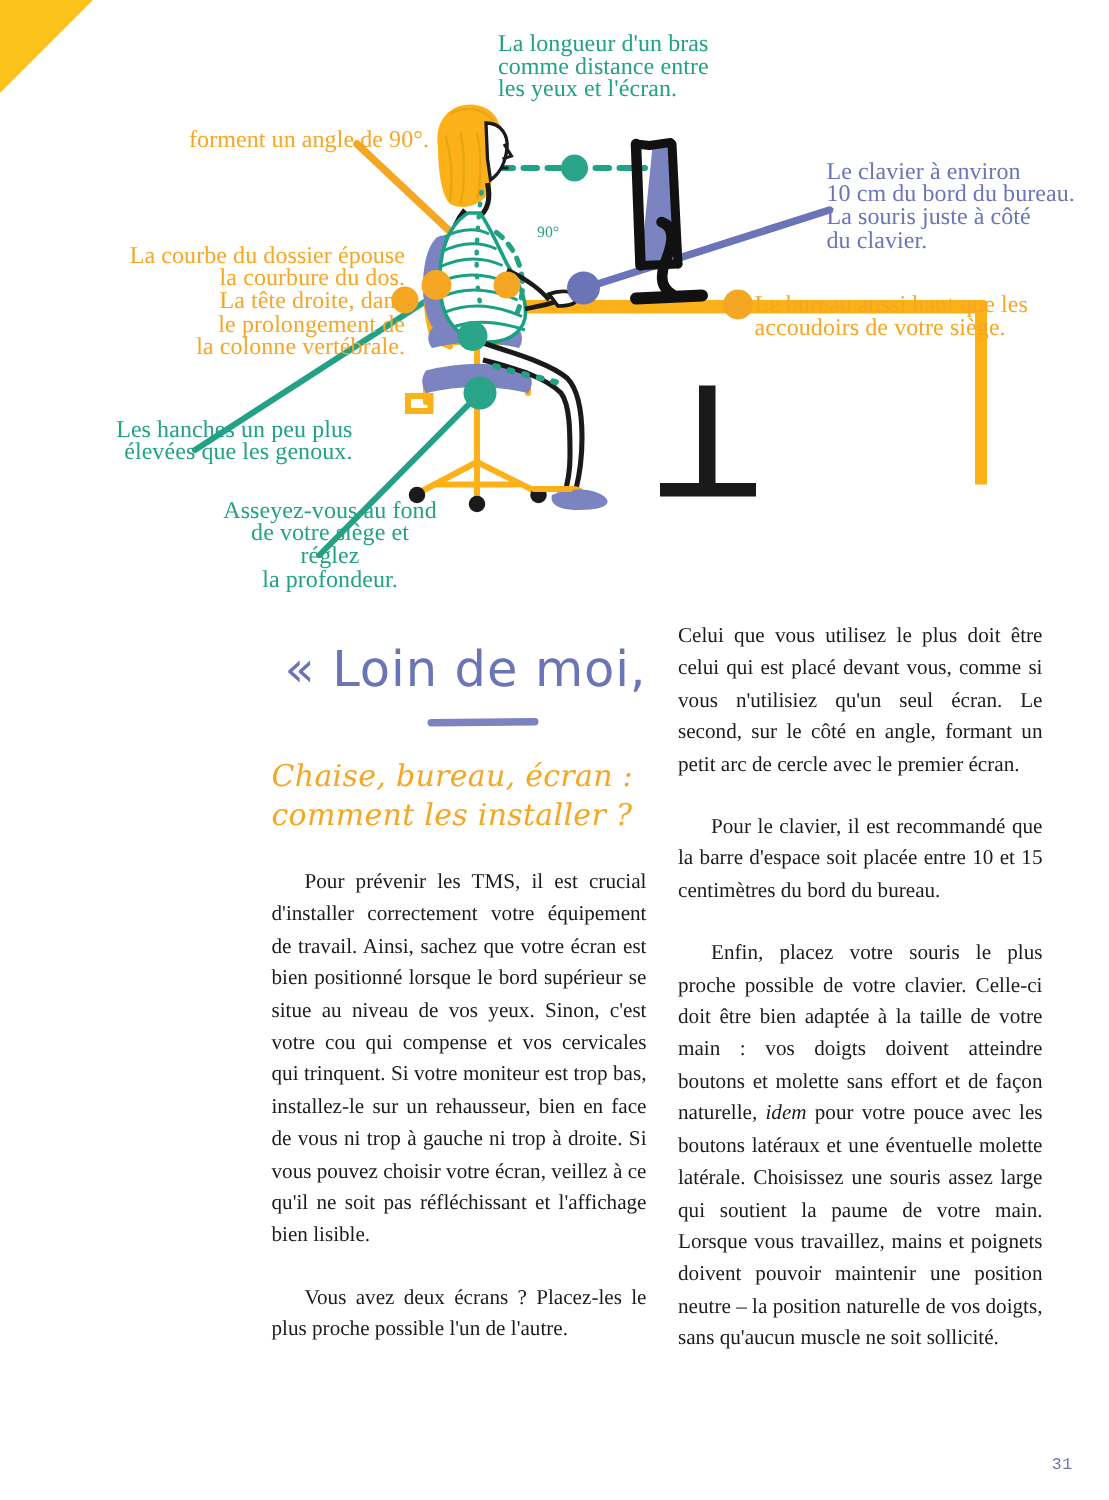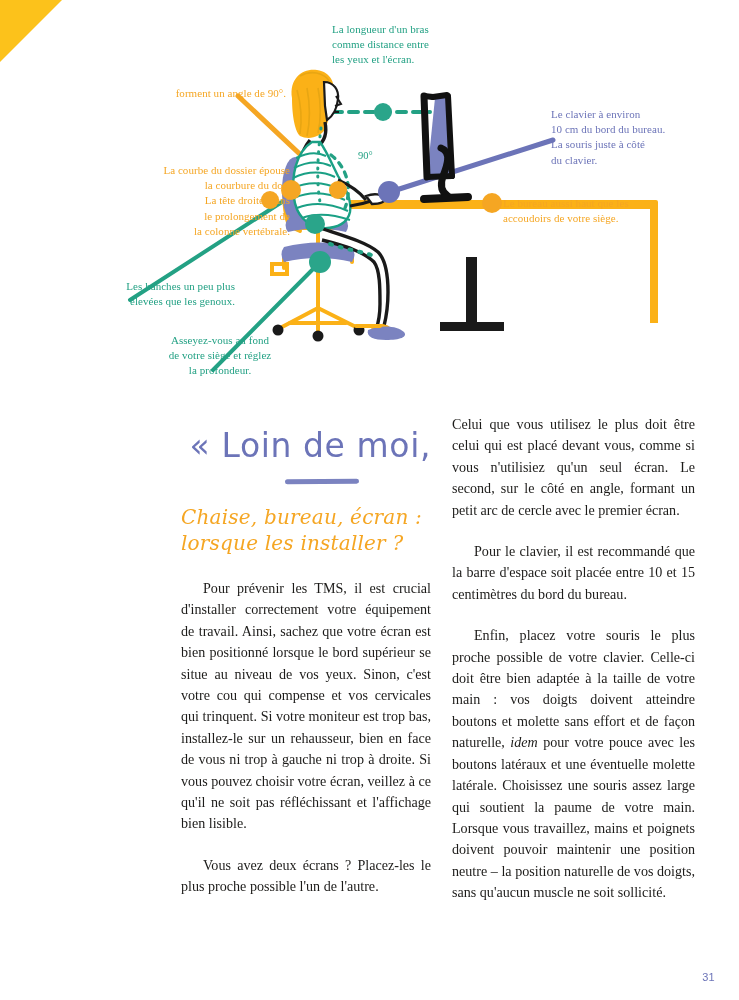--- a/index.html
+++ b/index.html
@@ -21,32 +21,32 @@
 
   
   .illustration{
     position:absolute;left:0;top:0;width:739px;height:400px;
   }
   .illustration svg{position:absolute;left:0;top:0;}
 
   .anno{
     position:absolute;
     font-family:"Liberation Serif", serif;
-    font-size:11px;
+    font-size:16px;
     line-height:15.2px;
     letter-spacing:.05px;
   }
   .anno.teal{color:#23a184;}
   .anno.amber{color:#f5a623;}
   .anno.blue{color:#6c74b8;}
 
   #anno-screen-distance{left:332px;top:22px;width:180px;}
   #anno-arm-angle{left:76px;top:86px;width:210px;text-align:right;}
   #anno-keyboard{left:551px;top:107px;width:180px;}
-  #anno-back-curve{left:100px;top:163px;width:190px;text-align:right;}
+  #anno-back-curve{left:80px;top:163px;width:190px;text-align:right;}
   #anno-desk-height{left:503px;top:196px;width:200px;}
   #anno-hips{left:55px;top:279px;width:180px;text-align:right;}
   #anno-sit-back{left:146px;top:333px;width:148px;text-align:center;}
   .deg-label{
     position:absolute;left:339px;top:150px;
     color:#23a184;font-size:10.5px;
     font-family:"Liberation Serif", serif;
     margin-left:19px;
   }
 
@@ -94,21 +94,21 @@
   }
   .para{margin:0;text-indent:22px;}
   .para + .para{margin-top:20px;}
   .col-left .para:first-of-type{margin-top:22px;}
   .col-right .para:first-of-type{text-indent:0;margin-top:9px;}
   em{font-style:italic;}
 
   .page-number{
     position:absolute;right:24px;bottom:17px;
     color:#6c74b8;
-    font-family:Liberation Sans, sans-serif;
+    font-family:Liberation Mono, monospace;
     font-size:11px;
     letter-spacing:.3px;
   }
 </style>
 </head>
 <body>
 
 <div class="page">
 
   <div class="corner-triangle"></div>
@@ -286,21 +286,21 @@
 
   <div class="article">
 
     <div class="col col-left">
       <div class="headline">
         <div>« Loin de moi,</div>
       </div>
       <div class="rule"></div>
       <div class="subhead">
         <div>Chaise, bureau, écran :</div>
-        <div>lorsque les installer ?</div>
+        <div>comment les installer ?</div>
       </div>
       <p class="para">Pour prévenir les TMS, il est crucial d'installer correctement votre équipement de travail. Ainsi, sachez que votre écran est bien positionné lorsque le bord supérieur se situe au niveau de vos yeux. Sinon, c'est votre cou qui compense et vos cervicales qui trinquent. Si votre moniteur est trop bas, installez-le sur un rehausseur, bien en face de vous ni trop à gauche ni trop à droite. Si vous pouvez choisir votre écran, veillez à ce qu'il ne soit pas réfléchissant et l'affichage bien lisible.</p>
       <p class="para">Vous avez deux écrans ? Placez-les le plus proche possible l'un de l'autre.</p>
     </div>
 
     <div class="col col-right">
       <p class="para">Celui que vous utilisez le plus doit être celui qui est placé devant vous, comme si vous n'utilisiez qu'un seul écran. Le second, sur le côté en angle, formant un petit arc de cercle avec le premier écran.</p>
       <p class="para">Pour le clavier, il est recommandé que la barre d'espace soit placée entre 10 et 15 centimètres du bord du bureau.</p>
       <p class="para"><span>Enfin, placez votre souris le plus proche possible de votre clavier. Celle-ci doit être bien adaptée à la taille de votre main : vos doigts doivent atteindre boutons et molette sans effort et de façon naturelle, </span><em>idem</em><span> pour votre pouce avec les boutons latéraux et une éventuelle molette latérale. Choisissez une souris assez large qui soutient la paume de votre main. Lorsque vous travaillez, mains et poignets doivent pouvoir maintenir une position neutre – la position naturelle de vos doigts, sans qu'aucun muscle ne soit sollicité.</span></p>
     </div>

